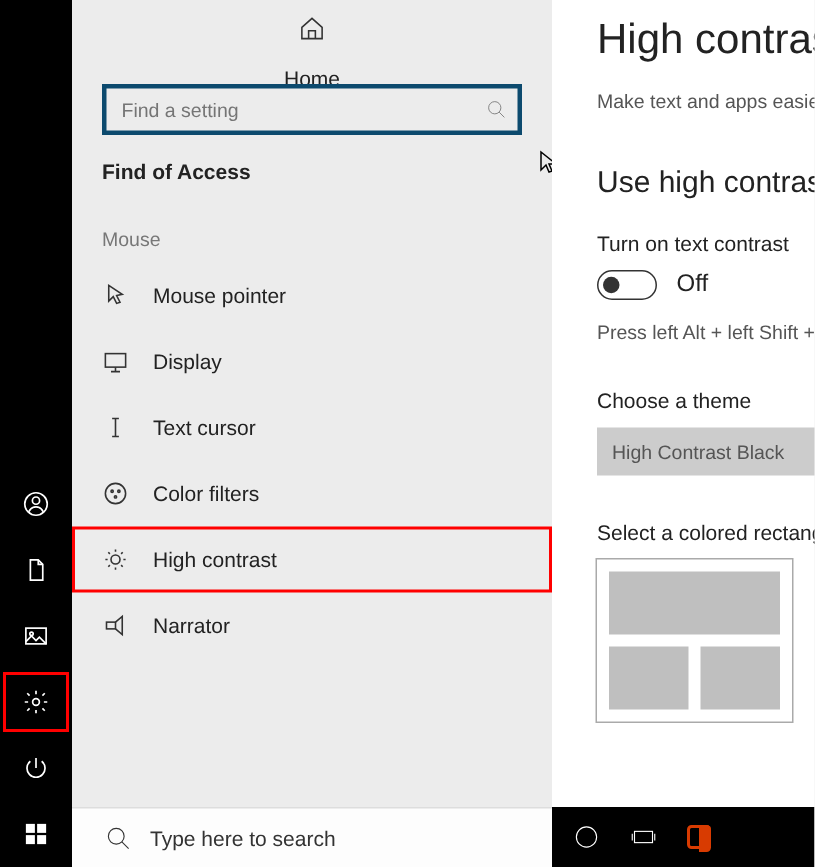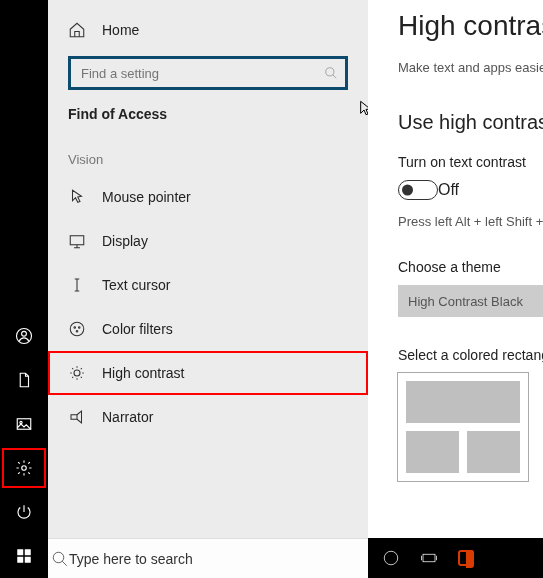--- a/index.html
+++ b/index.html
@@ -13,56 +13,56 @@
 .taskbar-left .tb-item svg { width: 18px; height: 18px; stroke: #fff; fill: none; stroke-width: 1.5; }
 .taskbar-left .selected { outline: 2px solid #f00; outline-offset: -4px; }
 .taskbar-left .win svg { fill: #fff; stroke: none; }
 
 .sidebar {
   position: absolute; left: 48px; top: 0; width: 320px; height: 100%;
   background: #ececec; padding: 10px 0 0 0; overflow: hidden;
 }
 .sb-row { display: flex; align-items: center; height: 44px; padding: 0 20px; color: #222; font-size: 14px; gap: 16px; }
 .sb-row svg { width: 18px; height: 18px; stroke: #333; fill: none; stroke-width: 1.4; flex-shrink: 0; }
-.sb-home { height: 40px; }
+.sb-home { height: 40px; flex-direction: column; }
 .search-wrap { padding: 0 20px; margin: 6px 0 16px 0; }
 .search-box { width: 100%; height: 34px; border: 3px solid #0c4a6e; background: transparent; padding: 0 32px 0 10px; font-size: 13px; color: #666; outline: none; }
 .search-wrap { position: relative; }
 .search-wrap .sicon { position: absolute; right: 30px; top: 50%; transform: translateY(-50%); }
 .sb-header { padding: 0 20px; font-size: 14px; font-weight: 600; color: #222; margin-bottom: 30px; }
 .sb-group { padding: 0 20px; font-size: 13px; color: #777; margin: 18px 0 8px 0; }
 .highlighted { outline: 2px solid #f00; outline-offset: -2px; }
 
 .cursor { position: absolute; left: 358px; top: 100px; pointer-events: none; }
 .cursor svg { width: 16px; height: 16px; }
 
 .main {
   position: absolute; left: 368px; top: 0; right: 0; height: 100%;
   background: #fff; padding: 10px 0 0 30px; color: #222;
 }
 .main h1 { font-size: 28px; font-weight: 400; margin-bottom: 18px; white-space: nowrap; }
 .main .desc { font-size: 13px; color: #555; margin-bottom: 36px; white-space: nowrap; }
 .main h2 { font-size: 20px; font-weight: 400; margin-bottom: 20px; white-space: nowrap; }
 .main .label { font-size: 14px; margin-bottom: 10px; white-space: nowrap; }
-.toggle-row { display: flex; align-items: center; gap: 0; margin-bottom: 14px; }
+.toggle-row { display: flex; align-items: center; gap: 13px; margin-bottom: 14px; }
 .toggle { width: 40px; height: 20px; border: 1.5px solid #333; border-radius: 10px; position: relative; }
 .toggle .knob { width: 11px; height: 11px; background: #333; border-radius: 50%; position: absolute; left: 3px; top: 50%; transform: translateY(-50%); }
 .hint { font-size: 13px; color: #555; margin-bottom: 30px; white-space: nowrap; }
 .dropdown { width: 160px; height: 32px; background: #ccc; color: #555; display: flex; align-items: center; padding: 0 10px; font-size: 13px; margin-bottom: 30px; white-space: nowrap; }
 .swatches { width: 130px; }
 .swatches .large { width: 100%; height: 42px; background: #bfbfbf; margin-bottom: 8px; }
 .swatches .row2 { display: flex; gap: 8px; }
 .swatches .small { flex: 1; height: 42px; background: #bfbfbf; }
 .swatches { outline: 1px solid #aaa; padding: 8px; }
 
 .taskbar-bottom {
   position: absolute; left: 48px; bottom: 0; right: 0; height: 40px;
   background: #fff; display: flex; align-items: center;
 }
-.taskbar-bottom .search-tb { flex: 1; display: flex; align-items: center; height: 100%; padding: 0 3px; gap: 0; font-size: 14px; color: #333; border-top: 1px solid #ddd; background:#fdfdfd; }
+.taskbar-bottom .search-tb { flex: 1; display: flex; align-items: center; height: 100%; padding: 0 22px; gap: 12px; font-size: 14px; color: #333; border-top: 1px solid #ddd; background:#fdfdfd; }
 .taskbar-bottom .search-tb svg { width: 18px; height: 18px; stroke: #333; fill: none; }
 .taskbar-bottom .dark { width: 175px; height: 100%; background: #000; display: flex; align-items: center; justify-content: flex-start; gap: 20px; padding: 0 14px; }
 .taskbar-bottom .dark .ic { width: 18px; height: 18px; }
 .taskbar-bottom .dark svg { stroke: #fff; fill: none; }
 .office { width: 16px; height: 16px; border: 2px solid #d83b01; border-radius: 3px; position: relative; }
 .office::after { content: ""; position: absolute; right: -2px; top: -2px; width: 8px; height: 18px; background: #d83b01; border-radius: 0 3px 3px 0; }
 </style>
 </head>
 <body>
 
@@ -118,21 +118,21 @@
     <span>Home</span>
   </div>
   <div class="search-wrap">
     <input class="search-box" placeholder="Find a setting" style="">
     <svg class="sicon" width="14" height="14" viewBox="0 0 24 24" style="stroke:#777;fill:none">
         <circle cx="10" cy="10" r="7"></circle>
         <path d="M21 21l-6-6"></path>
       </svg>
   </div>
   <div class="sb-header">Find of Access</div>
-  <div class="sb-group">Vision</div>
+  <div class="sb-group">Mouse</div>
 
   <div class="sb-row">
     <svg viewBox="0 0 24 24">
         <path d="M6 3l12 8-5 1 3 6-3 1-3-6-4 4z"></path>
       </svg>
     <span>Mouse pointer</span>
   </div>
   <div class="sb-row">
     <svg viewBox="0 0 24 24">
         <rect x="3" y="5" width="18" height="12"></rect>

